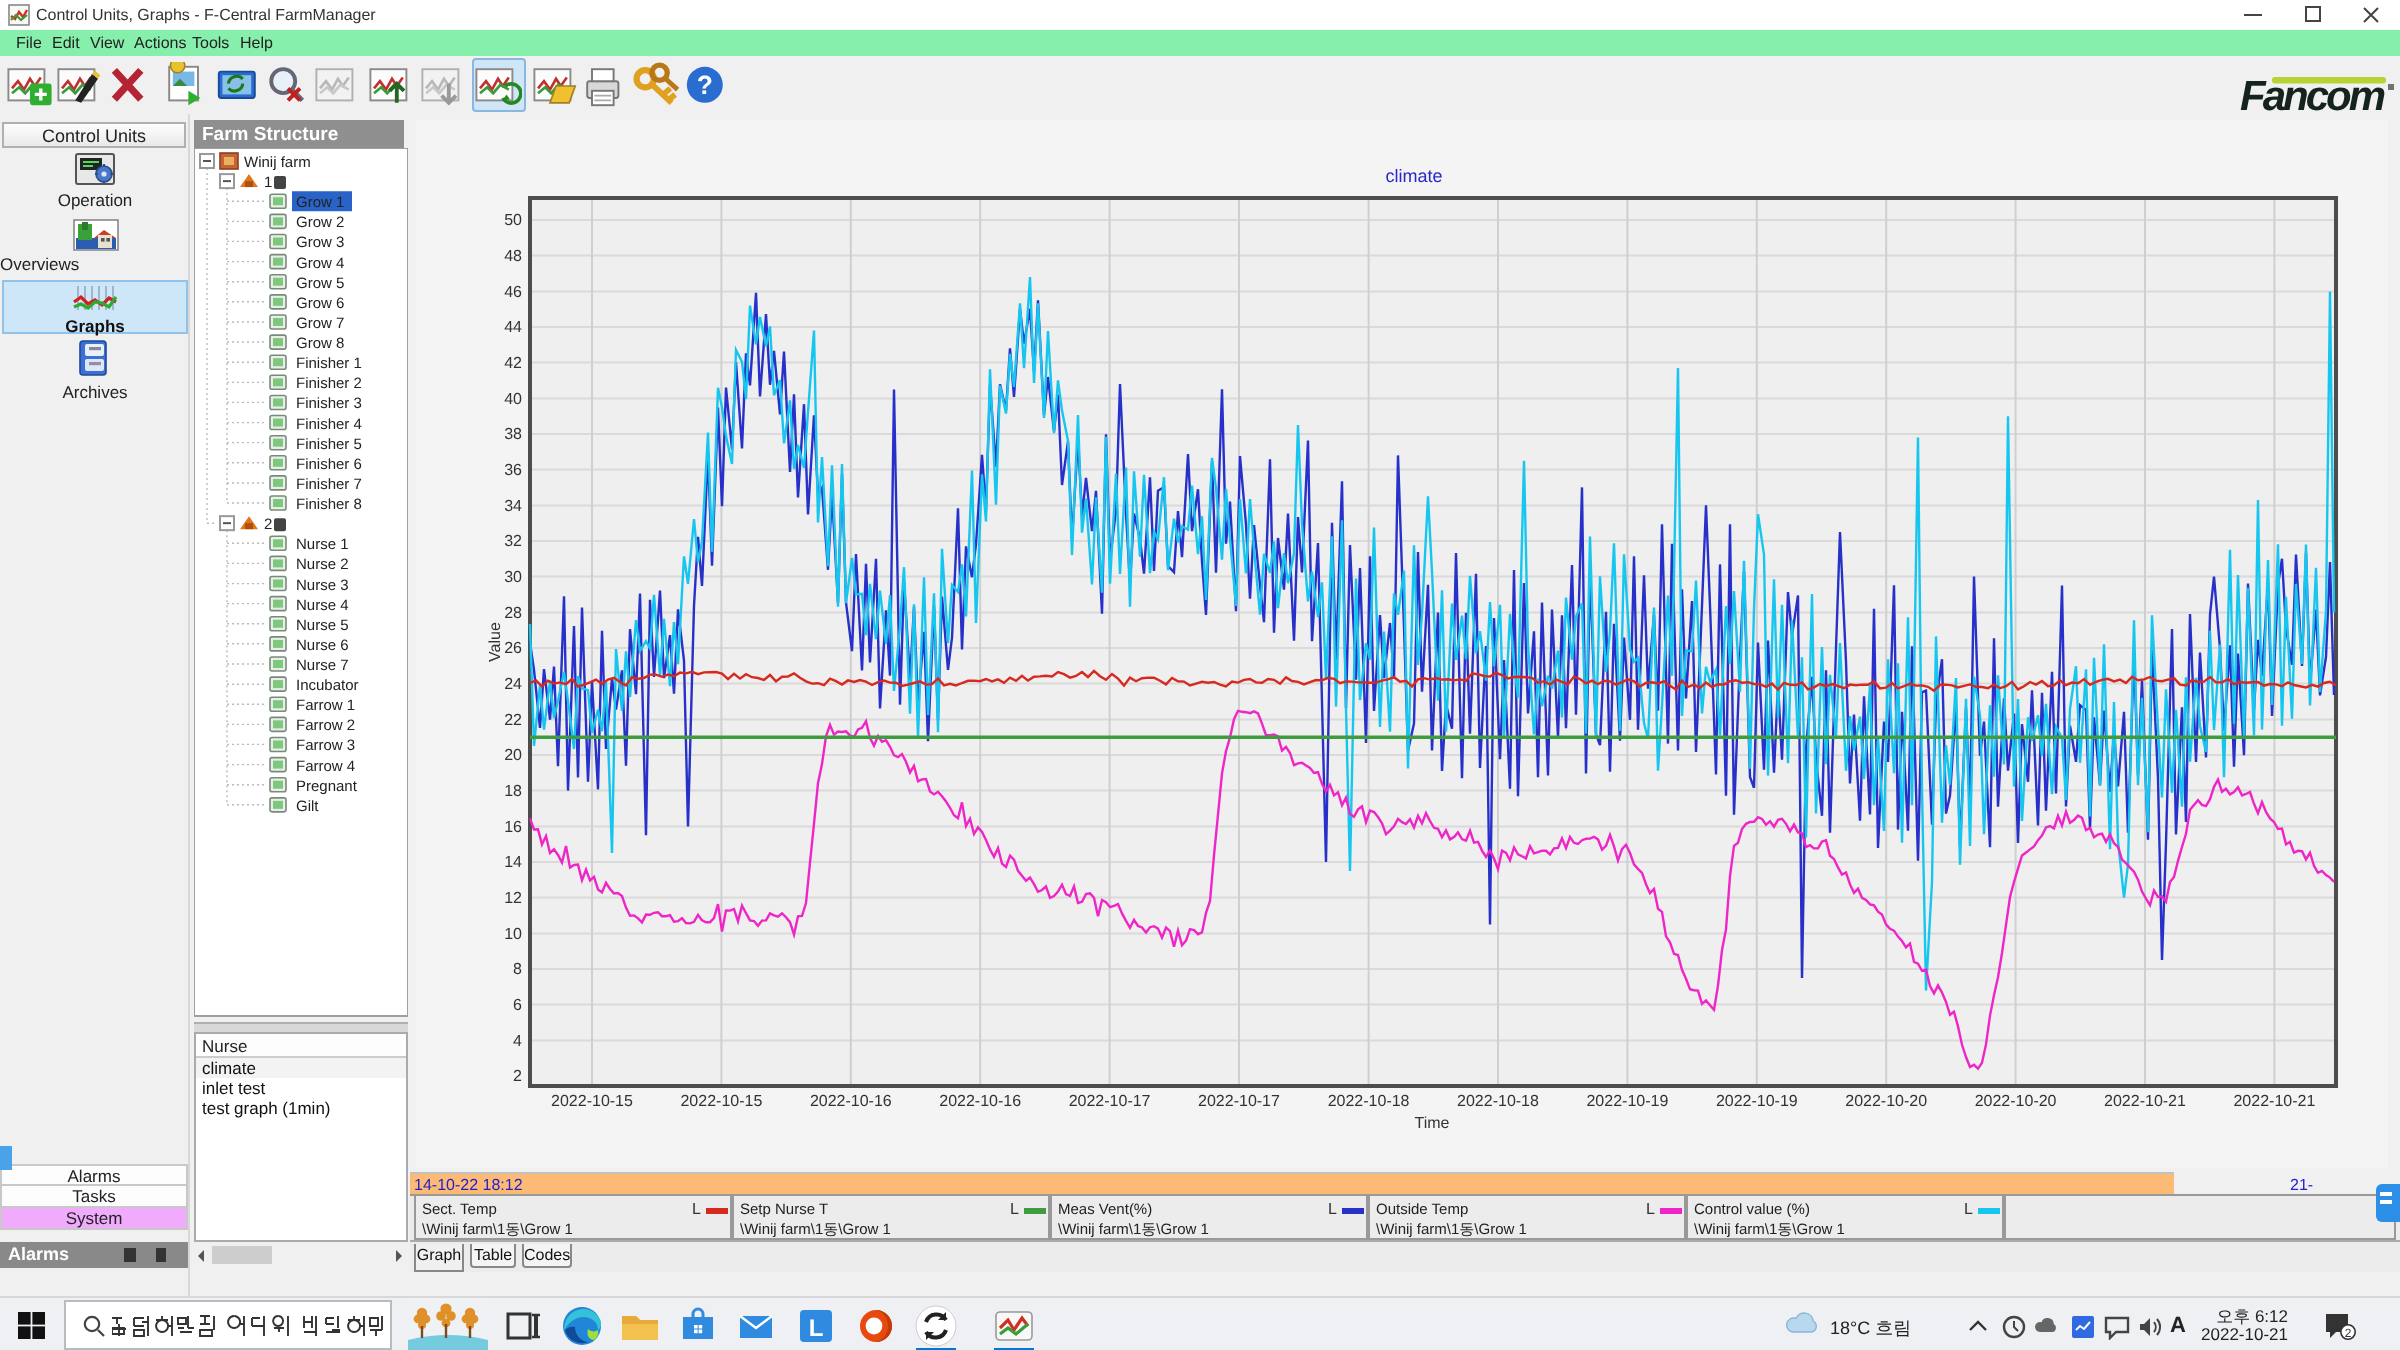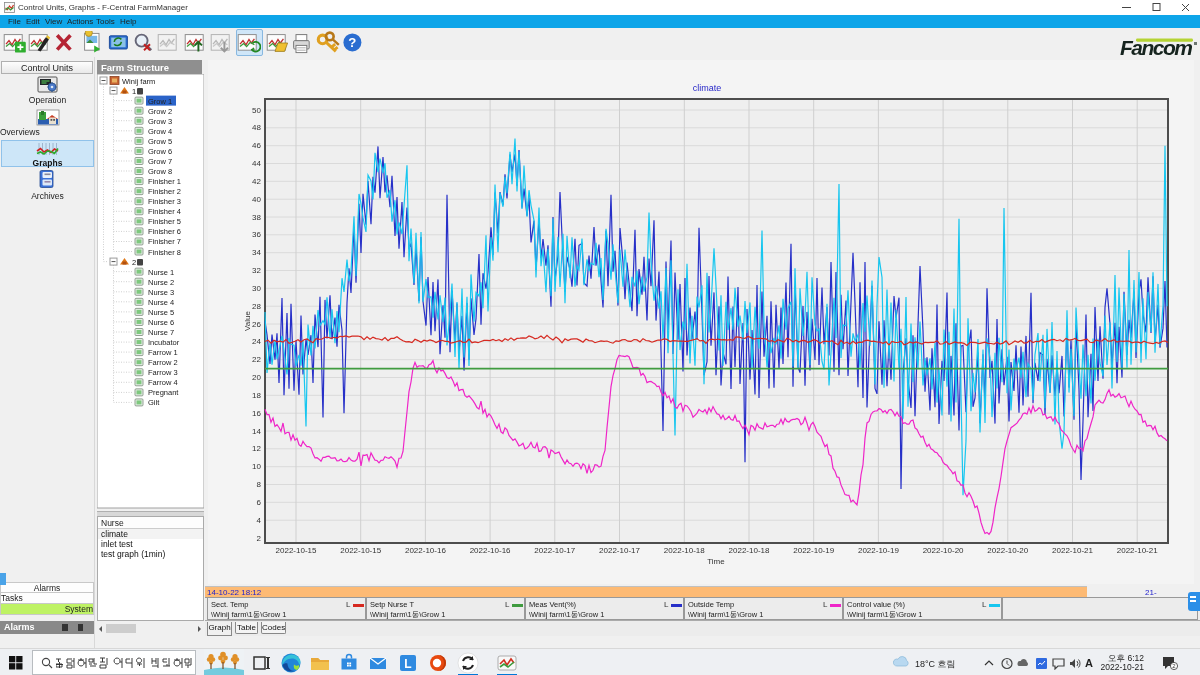--- a/index.html
+++ b/index.html
@@ -14,21 +14,21 @@
       <polyline points="1.5,8 4,5.5 6.5,8 9.5,5.5" fill="none" stroke="#3a9b3a" stroke-width="1.1"></polyline>
     </svg>
   <span class="abs" style="left:18px;top:3px;font-size:8px;color:#333">Control Units, Graphs - F-Central FarmManager</span>
   <svg class="abs" style="left:1120px;top:0" width="80" height="15" viewBox="0 0 80 15">
     <path d="M2 7.5h9" stroke="#444" stroke-width="1"></path>
     <rect x="33" y="3.5" width="7" height="7" fill="none" stroke="#444" stroke-width="1"></rect>
     <path d="M62 4l7 7M69 4l-7 7" stroke="#444" stroke-width="1"></path>
   </svg>
 </div>
 
-<div class="abs" style="left:0;top:15px;width:1200px;height:13px;background:#0ea5e9;font-size:8px;color:#222">
+<div class="abs" style="left:0;top:15px;width:1200px;height:13px;background:#86efac;font-size:8px;color:#222">
   <span class="abs" style="left:8px;top:2px">File</span>
     <span class="abs" style="left:26px;top:2px">Edit</span>
   <span class="abs" style="left:45px;top:2px">View</span>
     <span class="abs" style="left:67px;top:2px">Actions</span>
   <span class="abs" style="left:96px;top:2px">Tools</span>
     <span class="abs" style="left:120px;top:2px">Help</span>
 </div>
 
 <div class="abs" style="left:0;top:28px;width:1200px;height:29px;background:#f0f0f0">
   <svg class="abs" style="left:3px;top:3px" width="24" height="24" viewBox="0 0 20 20">
@@ -152,22 +152,22 @@
   <svg class="abs" style="left:38px;top:113px" width="20" height="19" viewBox="0 0 20 19">
       <rect x="2" y="0.5" width="13" height="17" rx="1.5" fill="#3a70d8" stroke="#234a90" stroke-width="0.8"></rect>
       <rect x="4.5" y="2" width="9.5" height="6" rx="1" fill="#e8f0fa"></rect>
       <rect x="6.5" y="3.5" width="6" height="1.6" fill="#889"></rect>
       <rect x="4.5" y="9.5" width="9.5" height="6" rx="1" fill="#dce8f8"></rect>
       <rect x="6.5" y="11" width="6" height="1.6" fill="#98a"></rect>
     </svg>
   <div class="abs" style="left:0;top:134px;width:95px;text-align:center;font-size:8.5px;color:#222">Archives</div>
 
   <div class="abs" style="left:0px;top:525px;width:94px;height:11px;background:#fdfdfd;border:1px solid #c8c8c8;font-size:8.5px;color:#222;text-align:center;line-height:10px">Alarms</div>
-  <div class="abs" style="left:0px;top:536px;width:94px;height:11px;background:#fdfdfd;border:1px solid #c8c8c8;border-top:none;font-size:8.5px;color:#222;text-align:left;line-height:10px">Tasks</div>
-  <div class="abs" style="left:0px;top:547px;width:94px;height:11px;background:#bef264;border:1px solid #c8c8c8;border-top:none;font-size:8.5px;color:#222;text-align:right;line-height:10px">System</div>
+  <div class="abs" style="left:0px;top:536px;width:94px;height:11px;background:#fdfdfd;border:1px solid #c8c8c8;border-top:none;font-size:8.5px;color:#222;text-align:center;line-height:10px">Tasks</div>
+  <div class="abs" style="left:0px;top:547px;width:94px;height:11px;background:#f0abfc;border:1px solid #c8c8c8;border-top:none;font-size:8.5px;color:#222;text-align:center;line-height:10px">System</div>
   <div class="abs" style="left:0px;top:564px;width:94px;height:13px;background:#898989;color:#fff;font-size:9px;font-weight:bold;line-height:13px;padding-left:4px">Alarms
     <svg class="abs" style="left:60px;top:2px" width="30" height="9" viewBox="0 0 30 9">
         <rect x="2" y="1" width="6" height="7" fill="#333"></rect>
         <rect x="18" y="1" width="5" height="7" fill="#333"></rect>
       </svg>
   </div>
   <div class="abs" style="left:0;top:516px;width:6px;height:12px;background:#4aa3e8"></div>
 </div>
 
 <div class="abs" style="left:97px;top:57px;width:107px;height:591px;background:#f0f0f0">

